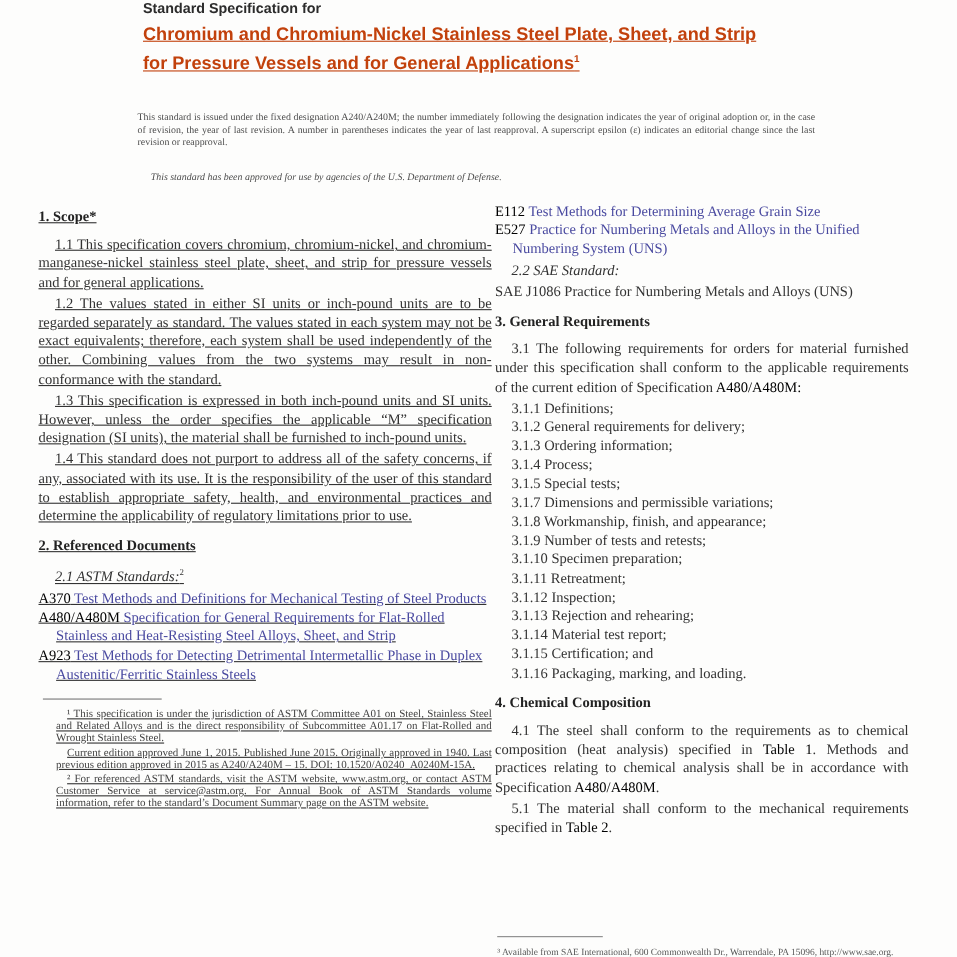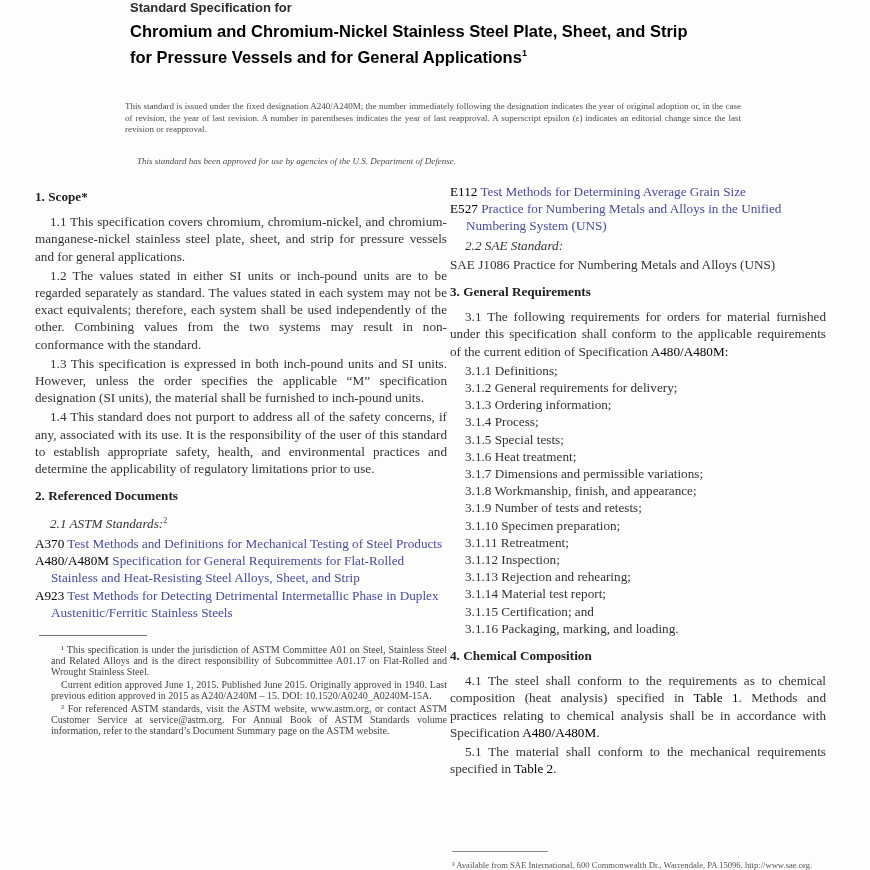--- a/index.html
+++ b/index.html
@@ -6,30 +6,30 @@
   .page{
     position:relative;width:870px;height:870px;background:#fdfdfc;
     overflow:hidden;font-family:"Liberation Serif",serif;color:#333;
     filter:blur(0.35px);
   }
   
   .eyebrow{position:absolute;left:130px;top:0px;font-family:"Liberation Sans",sans-serif;
     font-weight:bold;font-size:13px;color:#2b2b2b;}
   .doc-title{position:absolute;left:130px;top:20px;width:575px;
     font-family:"Liberation Sans",sans-serif;font-weight:bold;font-size:16.5px;
-    line-height:22px;color:#000000;}
+    line-height:22px;color:#c2410c;text-decoration:underline;}
   .doc-title sup{font-size:9px;}
   
   .preamble{position:absolute;left:125px;top:101px;width:616px;font-size:9px;
     line-height:11.5px;color:#4c4c4c;text-align:justify;}
   .dod-note{position:absolute;left:137px;top:156px;width:600px;font-size:9px;
     font-style:italic;color:#4c4c4c;}
   
   .col{position:absolute;font-size:13.2px;line-height:17.2px;text-align:justify;}
-  .col-left{left:35px;top:188px;width:412px;}
+  .col-left{left:35px;top:188px;width:412px;text-decoration:underline;}
   .col-right{left:450px;top:183px;width:376px;}
   .sect{font-weight:bold;color:#222;margin:10px 0 8px 0;text-align:left;}
   .sect.first{margin-top:0;}
   p.body{margin:0 0 2px 0;text-indent:15px;}
   .sub-label{margin:2px 0 2px 0;font-style:italic;text-indent:15px;}
   .sub-label sup{font-size:8px;font-style:normal;}
   .ref{margin:0;padding-left:16px;text-indent:-16px;text-align:left;}
   .lnk-red{color:#000000;}
   .lnk-blue{color:#4a4aa0;}
   .plain-ref{color:#333;}
@@ -83,21 +83,20 @@
 
     <div class="sect">3. General Requirements</div>
     <p class="body"><span>3.1 The following requirements for orders for material furnished under this specification shall conform to the applicable requirements of the current edition of Specification </span><span class="lnk-red">A480/A480M:</span></p>
 
     <ul class="gen-list">
       <li>3.1.1 Definitions;</li>
       <li>3.1.2 General requirements for delivery;</li>
       <li>3.1.3 Ordering information;</li>
       <li>3.1.4 Process;</li>
       <li>3.1.5 Special tests;</li>
-      <li>3.1.6 Heat treatment;</li>
       <li>3.1.7 Dimensions and permissible variations;</li>
       <li>3.1.8 Workmanship, finish, and appearance;</li>
       <li>3.1.9 Number of tests and retests;</li>
       <li>3.1.10 Specimen preparation;</li>
       <li>3.1.11 Retreatment;</li>
       <li>3.1.12 Inspection;</li>
       <li>3.1.13 Rejection and rehearing;</li>
       <li>3.1.14 Material test report;</li>
       <li>3.1.15 Certification; and</li>
       <li>3.1.16 Packaging, marking, and loading.</li>

